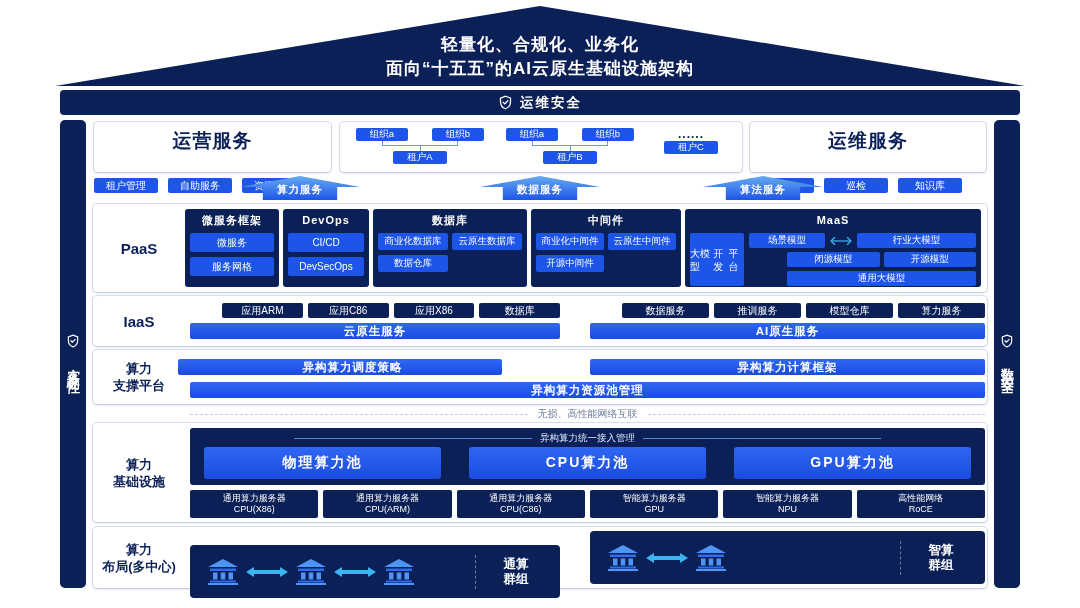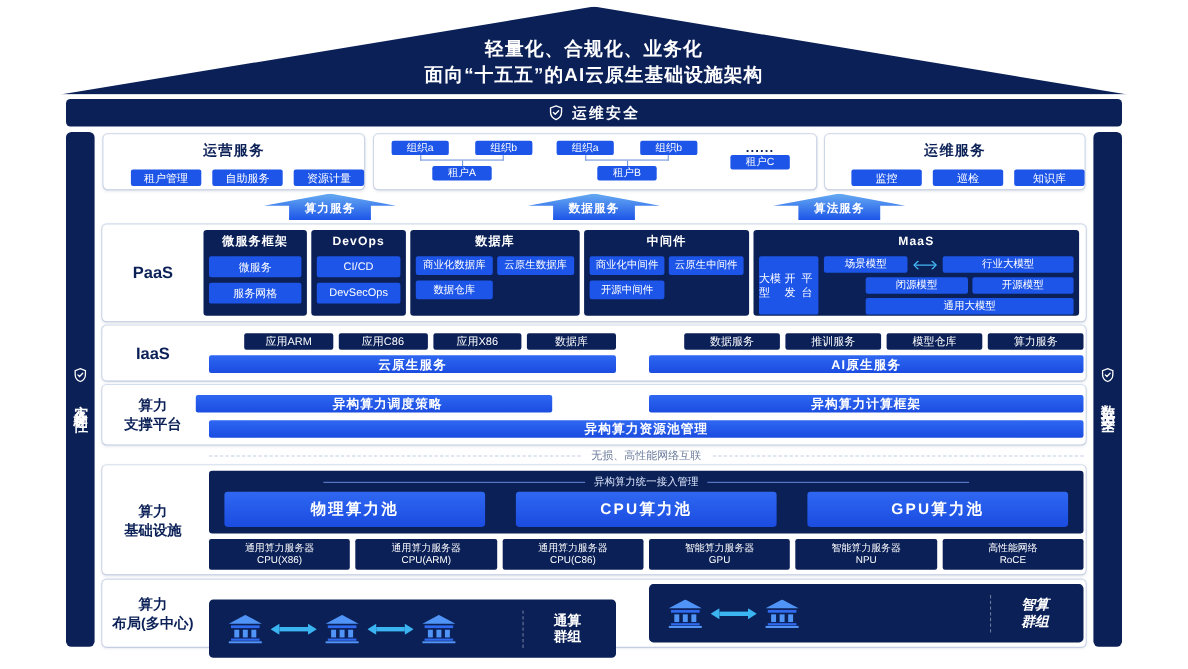--- a/index.html
+++ b/index.html
@@ -34,22 +34,22 @@
          border-radius:2px; white-space:nowrap; }
   .navy-btn { background:#0b2057; color:#fff; display:flex; align-items:center; justify-content:center;
               border-radius:2px; white-space:nowrap; }
   .bluebar { height:16px; background:linear-gradient(180deg,#2f67f2,#1a4ce0); color:#fff; font-size:11.5px;
              font-weight:bold; display:flex; align-items:center; justify-content:center; border-radius:2px; letter-spacing:1px; }
 
   
   .r1-c1 { left:1px;  top:2px; width:237px; height:50px; }
   .r1-c2 { left:247px; top:2px; width:402px; height:50px; display:flex; justify-content:space-between; padding:6px 16px 0; }
   .r1-c3 { left:657px; top:2px; width:236px; height:50px; }
-  .card-title { font-size:13px; font-weight:bold; color:#0b2057; text-align:center; margin-top:6px; letter-spacing:1px; }
-  .btn-row { display:flex; justify-content:flex-end; gap:10px; margin-top:8px; }
+  .card-title { font-size:19px; font-weight:bold; color:#0b2057; text-align:center; margin-top:6px; letter-spacing:1px; }
+  .btn-row { display:flex; justify-content:flex-start; gap:10px; margin-top:24px; }
   .btn.sm { width:64px; height:15px; font-size:10px; }
   .org-group { width:128px; }
   .org-row { display:flex; justify-content:space-between; }
   .btn.xs { width:52px; height:13px; font-size:9.5px; }
   .org-connector { width:76px; height:5px; margin:0 auto; border-left:1px solid #7396dc;
                    border-right:1px solid #7396dc; border-bottom:1px solid #7396dc; }
   .org-stub { width:1px; height:5px; background:#7396dc; margin:0 auto; }
   .btn.xs.tenant { margin:0 auto; width:54px; }
   .dots-col { width:70px; display:flex; flex-direction:column; align-items:center; }
   .dots { color:#0b2057; font-weight:bold; font-size:12px; line-height:13px; letter-spacing:1px; }
@@ -117,21 +117,21 @@
   .pool { flex:1; height:32px; background:linear-gradient(180deg,#2f67f2,#1a4ce0); border-radius:3px;
           color:#fff; font-weight:bold; font-size:14px; display:flex; align-items:center; justify-content:center; letter-spacing:2px; }
   .servers { position:absolute; left:97px; top:67px; width:795px; display:flex; gap:5px; }
   .server { flex:1; height:28px; background:#0b2057; border-radius:2px; color:#fff;
             display:flex; flex-direction:column; align-items:center; justify-content:center; font-size:9px; line-height:11px; }
 
   
   .row-layout { left:0; top:407px; width:894px; height:61px; }
   .cluster { position:absolute; top:4px; height:53px; background:#0b2057; border-radius:4px;
              display:flex; align-items:center; padding:0 16px; }
-  .cl-left { left:97px; width:370px;margin-top:14px; } .cl-right { left:497px; width:395px;font-style:italic; }
+  .cl-left { left:97px; width:370px;margin-top:14px; } .cl-right { left:497px; width:395px; }
   .cluster svg { flex:0 0 auto; }
   .link-gap { width:6px; }
   .spacer { flex:1; }
   .cl-divider { border-left:1px dashed rgba(255,255,255,.4); height:34px; margin-right:12px; }
   .cl-label { color:#fff; font-weight:bold; font-size:12.5px; text-align:center; line-height:15px; width:56px; }
 </style>
 </head>
 <body>
 
 <div class="stage">

